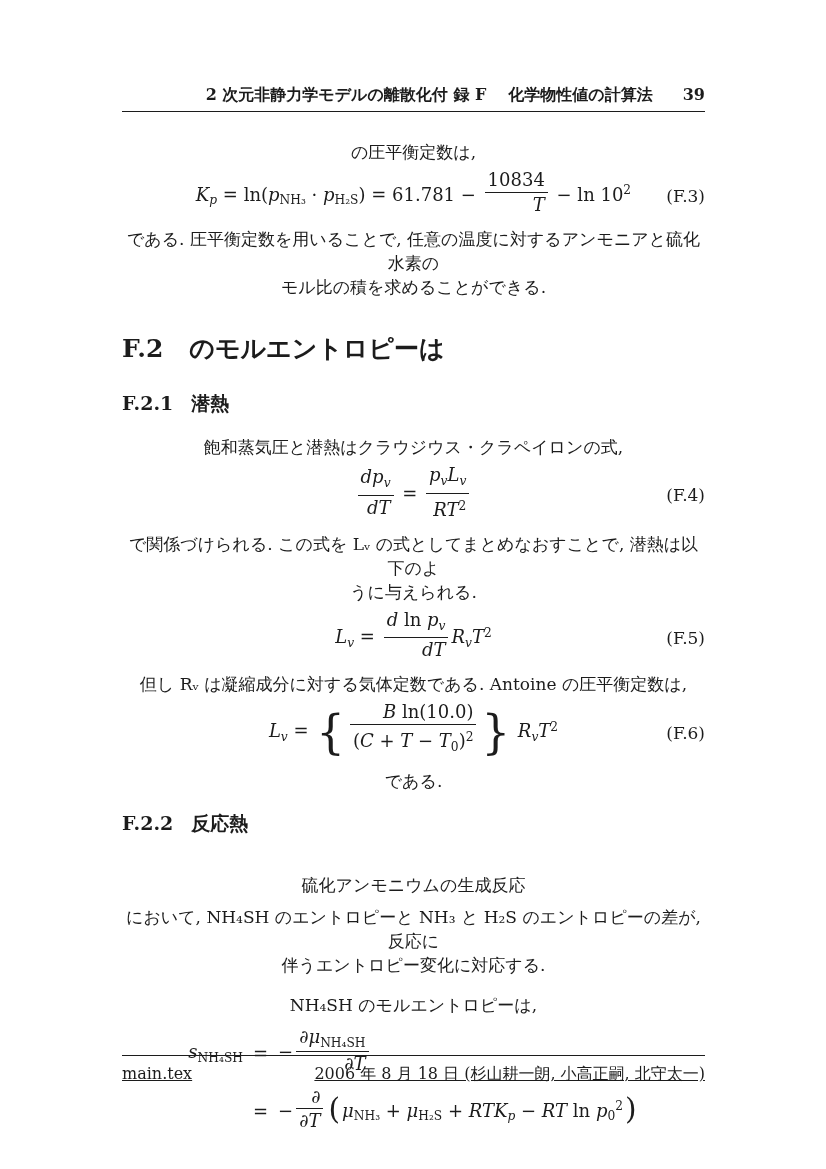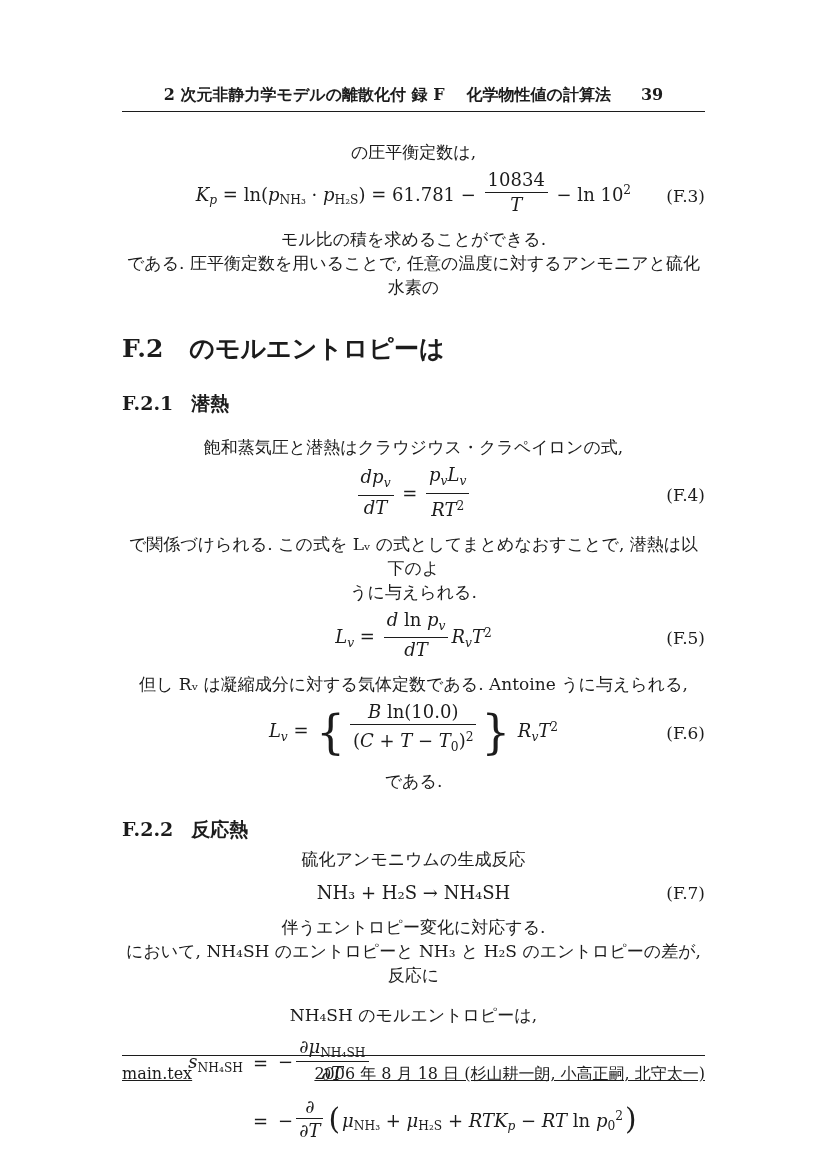--- a/index.html
+++ b/index.html
@@ -10,71 +10,71 @@
     background:#ffffff;
     color:#1c1c1c;
     font-family:"DejaVu Serif","Liberation Serif",serif;
     overflow:hidden;
   }
   .content {
     position:absolute; left:122px; top:85px; width:583px;
   }
   
   .header {
-    display:flex; justify-content:center; align-items:baseline;
+    display:flex; justify-content:flex-end; align-items:baseline;
     border-bottom:1.5px solid #1c1c1c;
     padding-bottom:5px;
     font-size:16px; font-weight:bold;
   }
   .header-right { display:flex; align-items:baseline; }
   .header-appendix { margin-right:22px; }
   .header-title { margin-right:30px; }
   .header-page { font-weight:bold; }
   
   .para {
     font-size:17px; line-height:24px; text-align:center;
   }
   .p1  { margin-top:28px; }
   .p2  { margin-top:4px; }
   .p3  { margin-top:20px; }
   .p4  { margin-top:2px; }
   .p5  { margin-top:2px; }
   .p6  { margin-top:8px; }
-  .p9  { margin-top:6px; }
+  .p9  { margin-top:38px; }
   .p7  { margin-top:8px; }
   .p8  { margin-top:16px; }
   
   .sec-h2 {
     margin-top:34px;
     font-size:25px; font-weight:bold; line-height:32px;
     display:flex;
   }
   .sec-h2 .sec-num { margin-right:26px; }
   .sec-h3 {
     margin-top:24px;
     font-size:19px; font-weight:bold; line-height:24px;
     display:flex;
   }
   .sec-h3 .sec-num { margin-right:18px; }
   .sp-f21 { margin-top:26px;align-items:center; }
-  .sp-f22 { margin-top:24px; }
+  .sp-f22 { margin-top:18px; }
   
   .equation {
     position:relative;
     display:flex; justify-content:center; align-items:center;
     font-size:18px; line-height:22px;
     margin-top:8px; margin-bottom:8px;
     min-height:28px;
   }
   .eq-label {
     position:absolute; right:0; top:50%; transform:translateY(-50%);
     font-size:17px;
   }
   .frac {
-    display:inline-block; vertical-align:middle; text-align:center;
+    display:inline-block; vertical-align:middle; text-align:right;
     margin:0 3px; transform:translateY(-3px);
   }
   .fnum { display:block; padding:0 3px 1px; border-bottom:1px solid #1c1c1c; }
   .fden { display:block; padding:1px 3px 0; }
   .tk-r  { font-style:normal; }
   .tk-i  { font-style:italic; }
   .tk-sub  { font-size:68%; vertical-align:-0.3em; }
   .tk-subi { font-size:68%; vertical-align:-0.3em; font-style:italic; }
   .tk-sup  { font-size:68%; vertical-align:0.5em; }
   .tk-big {
@@ -125,22 +125,22 @@
     </div>
 
     <div class="para p1">の圧平衡定数は,</div>
 
     <div class="equation">
       <span class="eq-body"><span class="tk-i">K</span><span class="tk-subi">p</span><span class="tk-r"> = ln(</span><span class="tk-i">p</span><span class="tk-sub">NH₃</span><span class="tk-r"> · </span><span class="tk-i">p</span><span class="tk-sub">H₂S</span><span class="tk-r">) = 61.781 − </span><span class="frac"><span class="fnum"><span class="tk-r">10834</span></span><span class="fden"><span class="tk-i">T</span></span></span><span class="tk-r"> − ln 10</span><span class="tk-sup">2</span></span>
       <span class="eq-label">(F.3)</span>
     </div>
 
     <div class="para p2">
+        <div>である. 圧平衡定数を用いることで, 任意の温度に対するアンモニアと硫化水素の</div>
         <div>モル比の積を求めることができる.</div>
-        <div>である. 圧平衡定数を用いることで, 任意の温度に対するアンモニアと硫化水素の</div>
       </div>
 
     <div class="sec-h2">
       <span class="sec-num">F.2</span>
       <span>のモルエントロピーは</span>
     </div>
 
     <div class="sec-h3 sp-f21">
       <span class="sec-num">F.2.1</span>
       <span>潜熱</span>
@@ -156,44 +156,40 @@
     <div class="para p4">
         <div>で関係づけられる. この式を Lᵥ の式としてまとめなおすことで, 潜熱は以下のよ</div>
         <div>うに与えられる.</div>
       </div>
 
     <div class="equation">
       <span class="eq-body"><span class="tk-i">L</span><span class="tk-subi">v</span><span class="tk-r"> = </span><span class="frac"><span class="fnum"><span class="tk-i">d</span><span class="tk-r"> ln </span><span class="tk-i">p</span><span class="tk-subi">v</span></span><span class="fden"><span class="tk-i">dT</span></span></span><span class="tk-i">R</span><span class="tk-subi">v</span><span class="tk-i">T</span><span class="tk-sup">2</span></span>
       <span class="eq-label">(F.5)</span>
     </div>
 
-    <div class="para p5">但し Rᵥ は凝縮成分に対する気体定数である. Antoine うに与えられる,</div>
+    <div class="para p5">但し Rᵥ は凝縮成分に対する気体定数である. Antoine の圧平衡定数は,</div>
 
     <div class="equation">
       <span class="eq-body"><span class="tk-i">L</span><span class="tk-subi">v</span><span class="tk-r"> = </span><span class="tk-big">{</span><span class="frac"><span class="fnum"><span class="tk-i">B</span><span class="tk-r"> ln(10.0)</span></span><span class="fden"><span class="tk-r">(</span><span class="tk-i">C</span><span class="tk-r"> + </span><span class="tk-i">T</span><span class="tk-r"> − </span><span class="tk-i">T</span><span class="tk-sub">0</span><span class="tk-r">)</span><span class="tk-sup">2</span></span></span><span class="tk-big">}</span><span class="tk-r"> </span><span class="tk-i">R</span><span class="tk-subi">v</span><span class="tk-i">T</span><span class="tk-sup">2</span></span>
       <span class="eq-label">(F.6)</span>
     </div>
 
     <div class="para p6">である.</div>
 
     <div class="sec-h3 sp-f22">
       <span class="sec-num">F.2.2</span>
       <span>反応熱</span>
     </div>
 
     <div class="para p9">硫化アンモニウムの生成反応</div>
 
-    <div class="equation">
-      <span class="eq-body"><span class="tk-r">NH₃ + H₂S → NH₄SH</span></span>
-      <span class="eq-label">(F.7)</span>
-    </div>
 
     <div class="para p7">
+        <div>において, NH₄SH のエントロピーと NH₃ と H₂S のエントロピーの差が, 反応に</div>
         <div>伴うエントロピー変化に対応する.</div>
-        <div>において, NH₄SH のエントロピーと NH₃ と H₂S のエントロピーの差が, 反応に</div>
       </div>
 
     <div class="para p8">NH₄SH のモルエントロピーは,</div>
 
     <div class="eqnarray">
       <div class="eqn-table">
         <div class="eqn-row">
           <span class="eqn-lhs"><span class="tk-i">s</span><span class="tk-sub">NH₄SH</span></span>
           <span class="eqn-rel">=</span>
           <span class="eqn-rhs"><span class="tk-r">−</span><span class="frac"><span class="fnum"><span class="tk-i">∂μ</span><span class="tk-sub">NH₄SH</span></span><span class="fden"><span class="tk-i">∂T</span></span></span></span>

